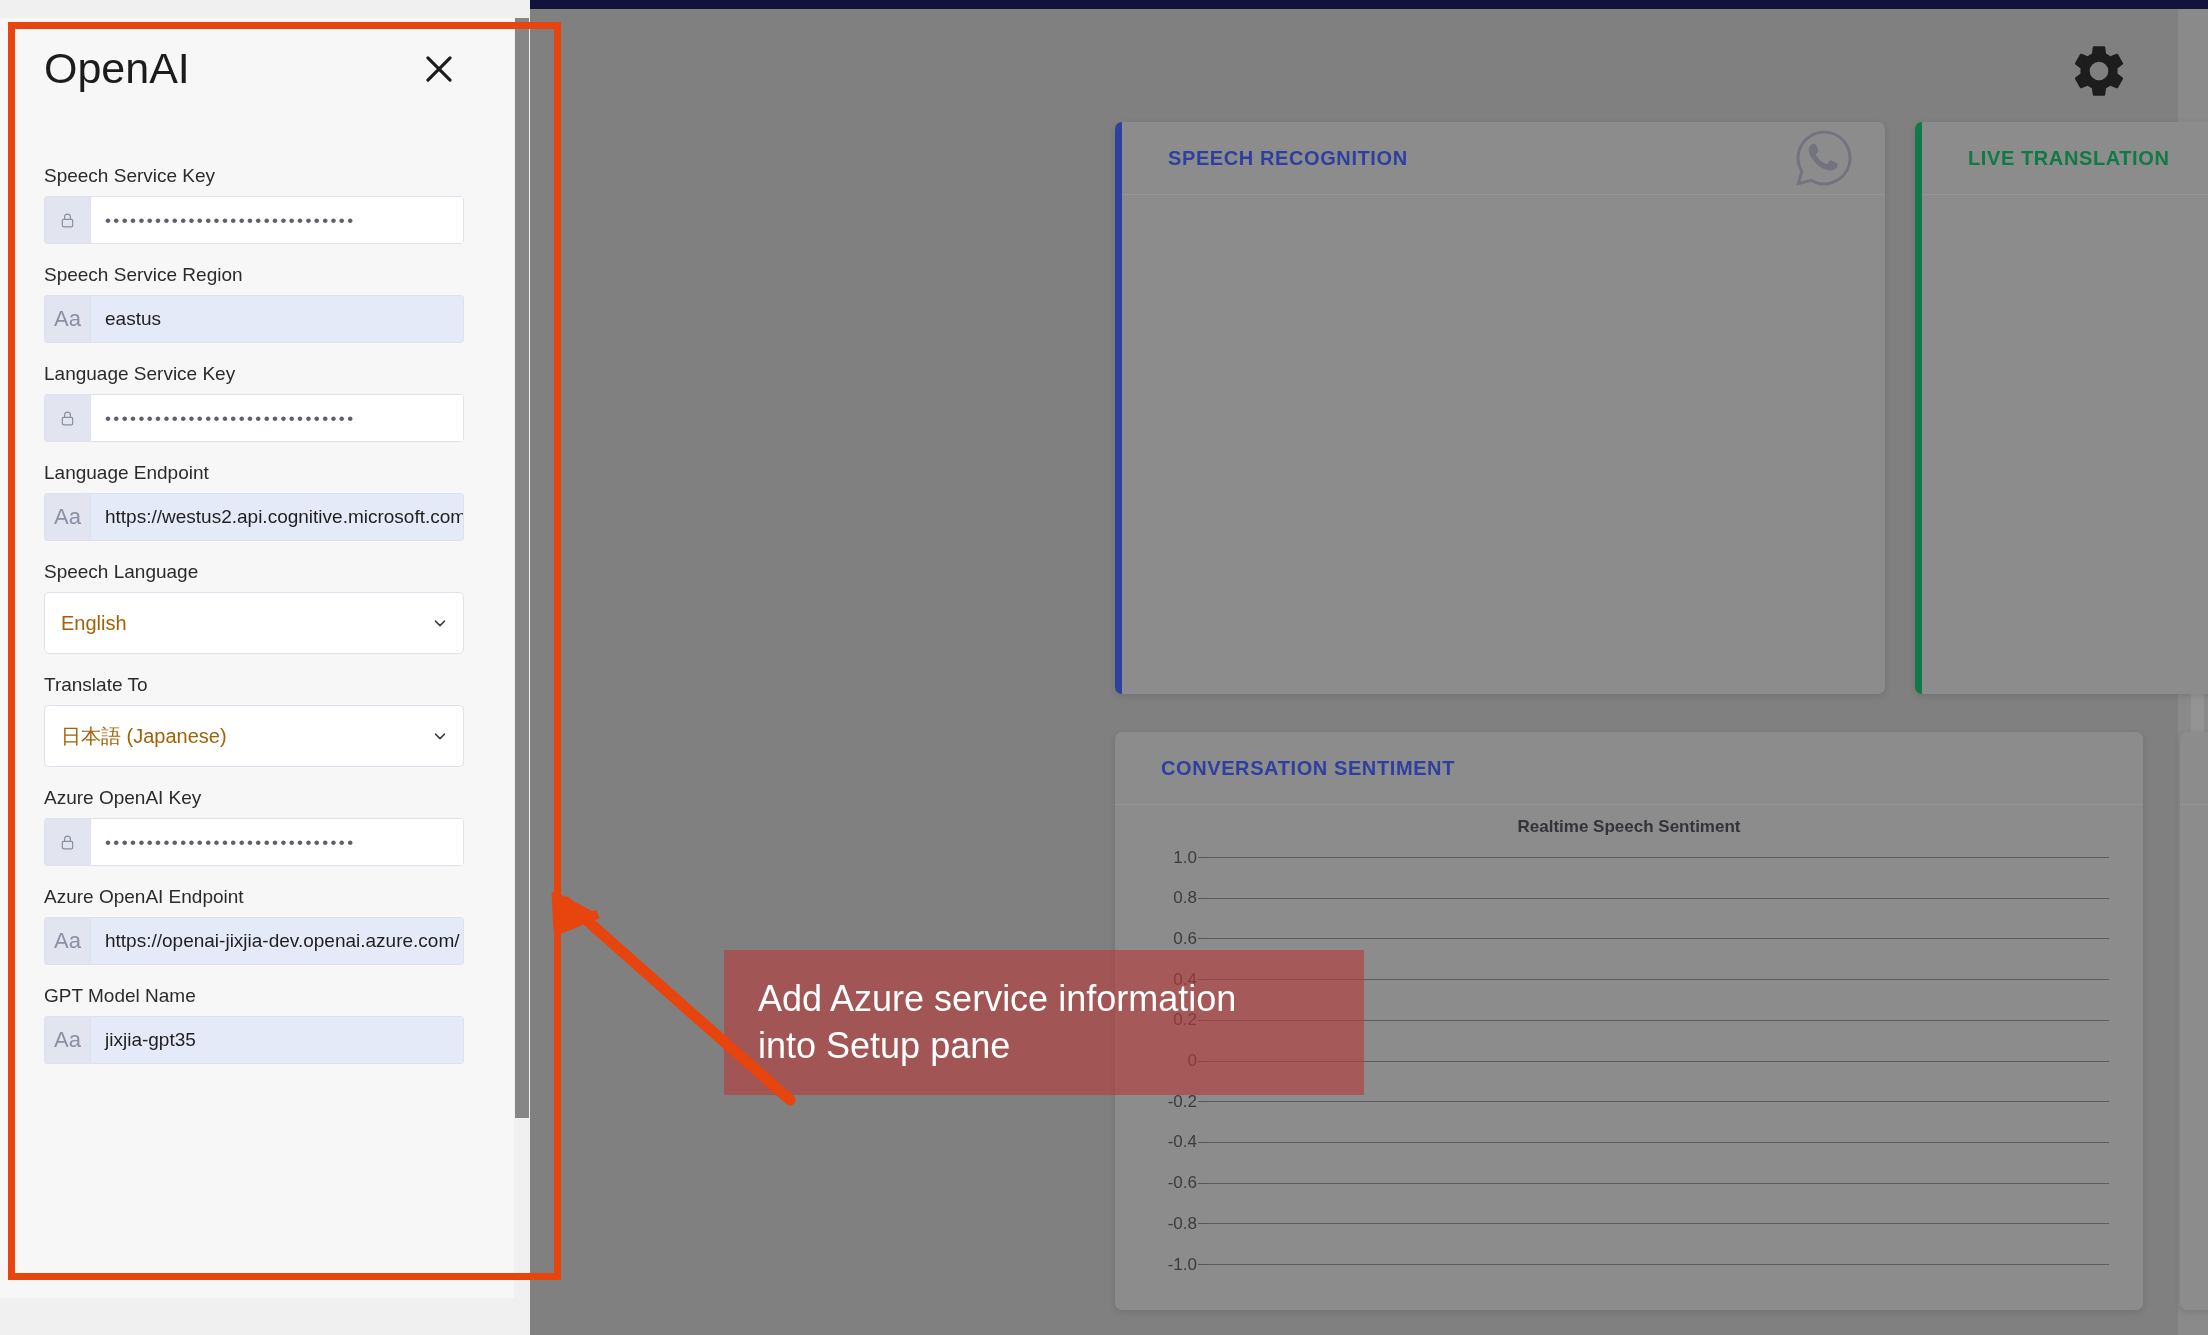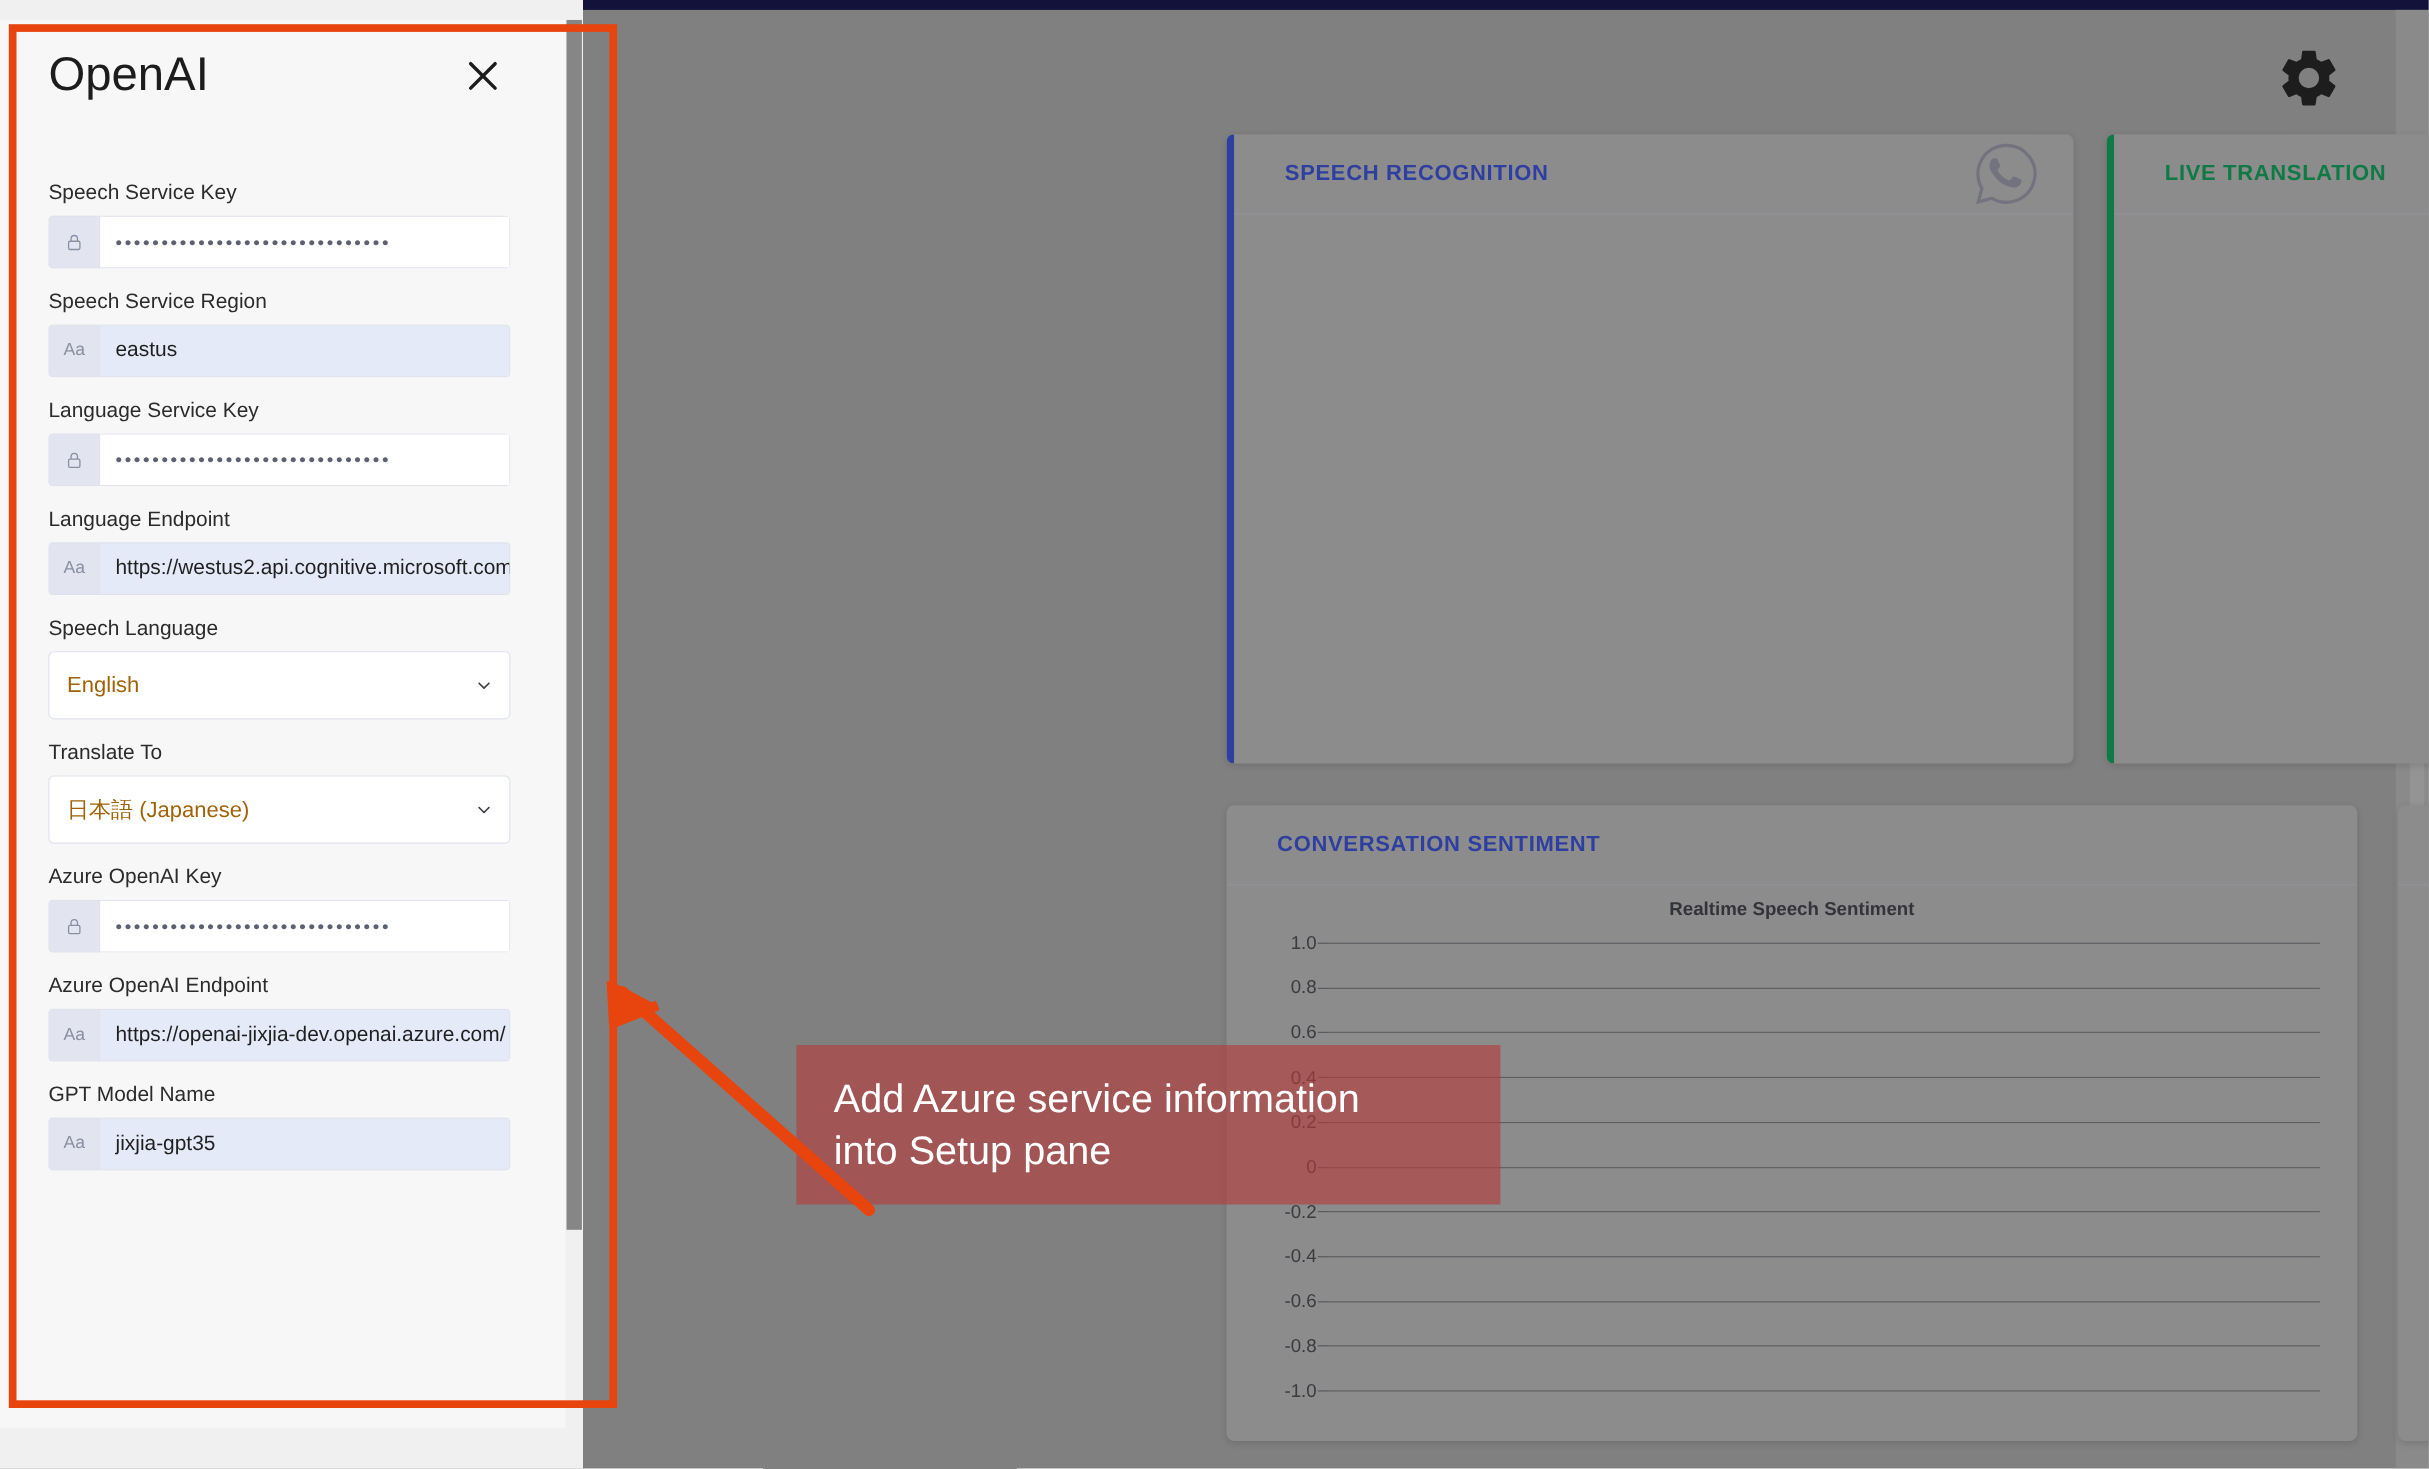--- a/index.html
+++ b/index.html
@@ -157,21 +157,21 @@
     height: 48px;
     border-radius: 4px;
     overflow: hidden;
     width: 420px;
   }
   .input-addon {
     width: 46px;
     display: flex; align-items: center; justify-content: center;
     background: #e2e5f0;
     color: #8a8fa3;
-    font-size: 16px;
+    font-size: 22px;
     border: 1px solid #dfe2ec;
     border-right: none;
     flex: 0 0 46px;
   }
   .input-addon svg { width: 19px; height: 19px; }
   .input-control {
     flex: 1 1 auto;
     border: 1px solid #dfe2ec;
     display: flex; align-items: center;
     padding: 0 14px;

